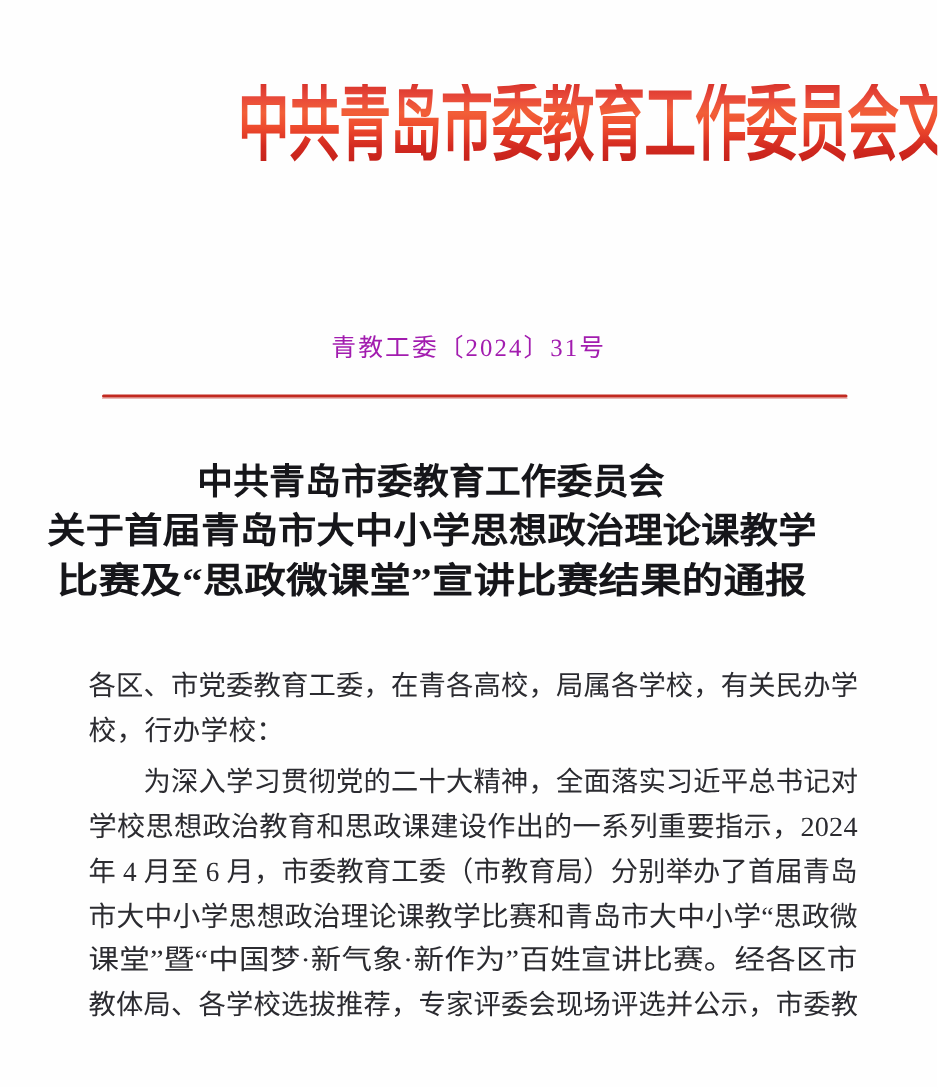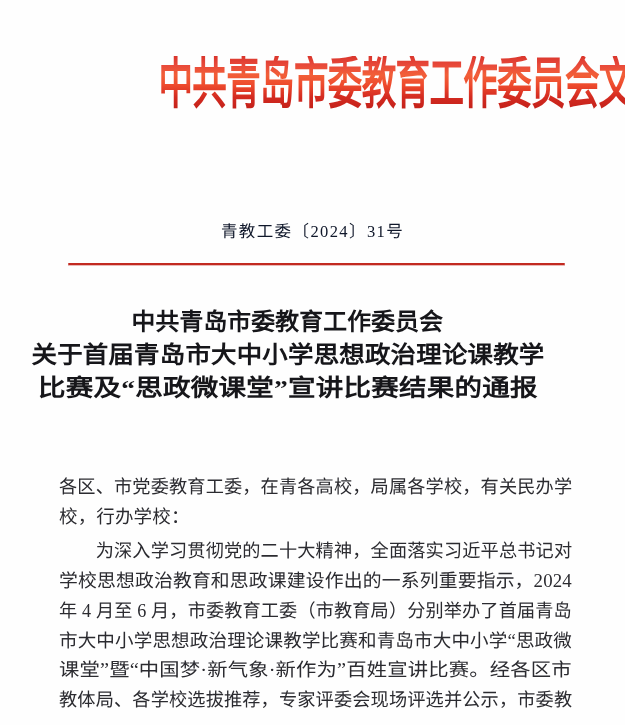--- a/index.html
+++ b/index.html
@@ -60,21 +60,21 @@
 
   
   .doc-number {
     position: absolute;
     left: 0;
     top: 220px;
     width: 625px;
     text-align: center;
     font-family: "Liberation Serif", "DejaVu Serif", serif;
     font-size: 16.5px;
-    color: #0f172a;
+    color: #a21caf;
     letter-spacing: 1.4px;
     line-height: 1.4;
     white-space: nowrap;
   }
 
   
   .red-rule {
     position: absolute;
     left: 68px;
     top: 263px;
@@ -110,21 +110,20 @@
     letter-spacing: 0.2px;
     white-space: nowrap;
   }
 
   
   .body-block {
     position: absolute;
     left: 59px;
     top: 444px;
     width: 513px;
-    margin-top: 29px;
   }
   .body-line {
     font-family: "Liberation Serif", "DejaVu Serif", serif;
     font-size: 18.5px;
     color: #2b2b30;
     line-height: 29.7px;
     letter-spacing: 0.15px;
     white-space: nowrap;
     text-align: justify;
   }

